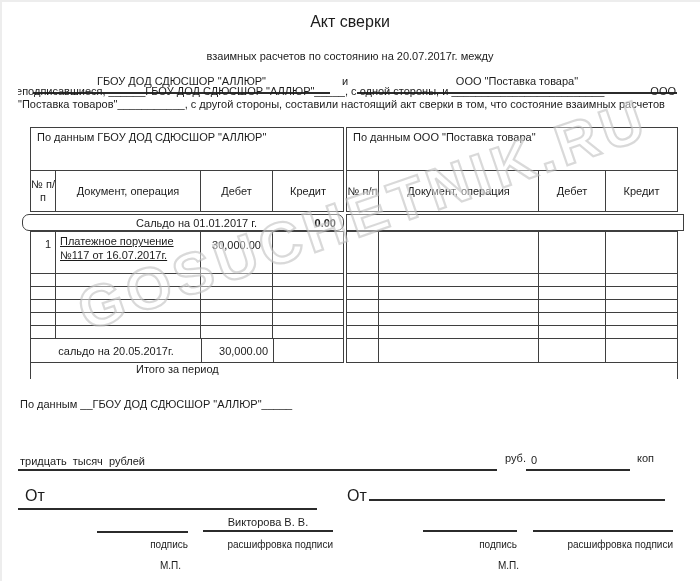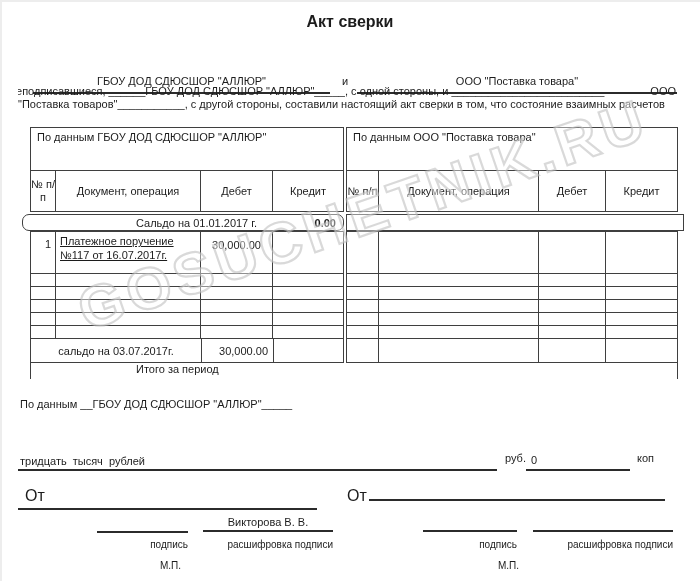--- a/index.html
+++ b/index.html
@@ -3,21 +3,21 @@
 <meta charset="utf-8">
 <style>
   html,body{margin:0;padding:0;background:#ffffff;}
   .sheet{
     position:relative;width:700px;height:581px;background:#fff;overflow:hidden;
     font-family:"Liberation Sans","DejaVu Sans",sans-serif;color:#1c1c1c;
     box-shadow:inset 2px 2px 0 #ededed;
   }
   .abs{position:absolute;}
   .ctr{text-align:center;}
-  .title{left:0;top:13px;width:700px;font-size:16px;font-weight:bold;}
+  .title{left:0;top:13px;width:700px;font-size:16px;font-weight:normal;}
   .subtitle{left:0;top:50px;width:700px;font-size:11px;}
   .party{top:75px;font-size:11px;}
   .p-left{left:33px;width:297px;}
   .p-conj{left:328px;width:34px;}
   .p-right{left:357px;width:320px;}
   .uline{position:absolute;height:0;border-top:2px solid #2b2b2b;}
   .intro{left:18px;top:85px;width:658px;font-size:11px;line-height:13px;overflow:hidden;}
   .intro .l1{display:flex;justify-content:flex-end;white-space:nowrap;gap:46px;}
   .intro .ln{white-space:nowrap;}
 
@@ -75,20 +75,21 @@
     -webkit-text-fill-color:rgba(255,255,255,0.42);
     -webkit-text-stroke:2.2px rgba(186,186,186,0.55);
   }
 </style>
 </head>
 <body>
 
 <div class="sheet">
 
   <div class="abs title ctr">Акт сверки</div>
+  <div class="abs subtitle ctr">взаимных расчетов по состоянию на 20.07.2017г. между</div>
 
   <div class="abs party p-left ctr">ГБОУ ДОД СДЮСШОР "АЛЛЮР"</div>
   <div class="abs party p-conj ctr">и</div>
   <div class="abs party p-right ctr">ООО "Поставка товара"</div>
   <div class="uline" style="left:33px;top:92px;width:297px;"></div>
   <div class="uline" style="left:357px;top:92px;width:320px;"></div>
 
   <div class="abs intro">
     <div class="l1">
       <span>Мы, нижеподписавшиеся, ______ГБОУ ДОД СДЮСШОР "АЛЛЮР"_____, с одной стороны, и _________________________</span>
@@ -144,21 +145,21 @@
             <div class="tcell c-deb"></div>
             <div class="tcell c-cre last"></div>
           </div>
         <div class="trow emp">
             <div class="tcell c-num"></div>
             <div class="tcell c-doc"></div>
             <div class="tcell c-deb"></div>
             <div class="tcell c-cre last"></div>
           </div>
         <div class="trow closing">
-          <div class="tcell c-merge">сальдо на 03.07.2017г.</div>
+          <div class="tcell c-merge">сальдо на 20.05.2017г.</div>
           <div class="tcell c-deb camt">30,000.00</div>
           <div class="tcell c-cre last"></div>
         </div>
       </div>
 
       <div class="half R">
         <div class="trow cap">
           <div class="tcell capcell">По данным ООО "Поставка товара"</div>
         </div>
         <div class="trow hdr">

